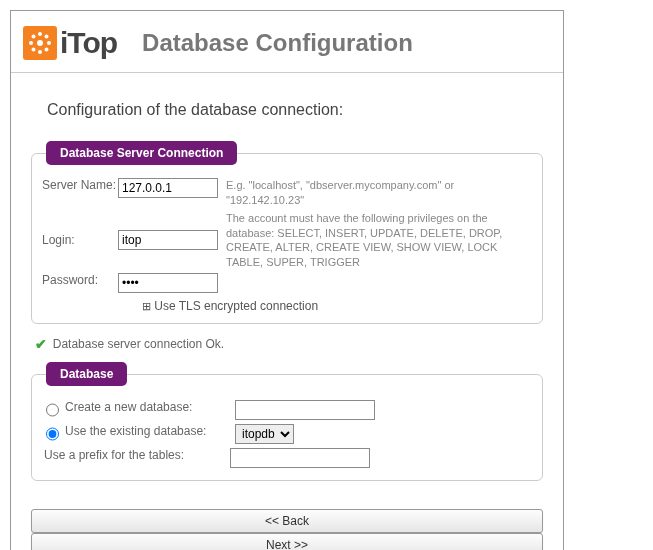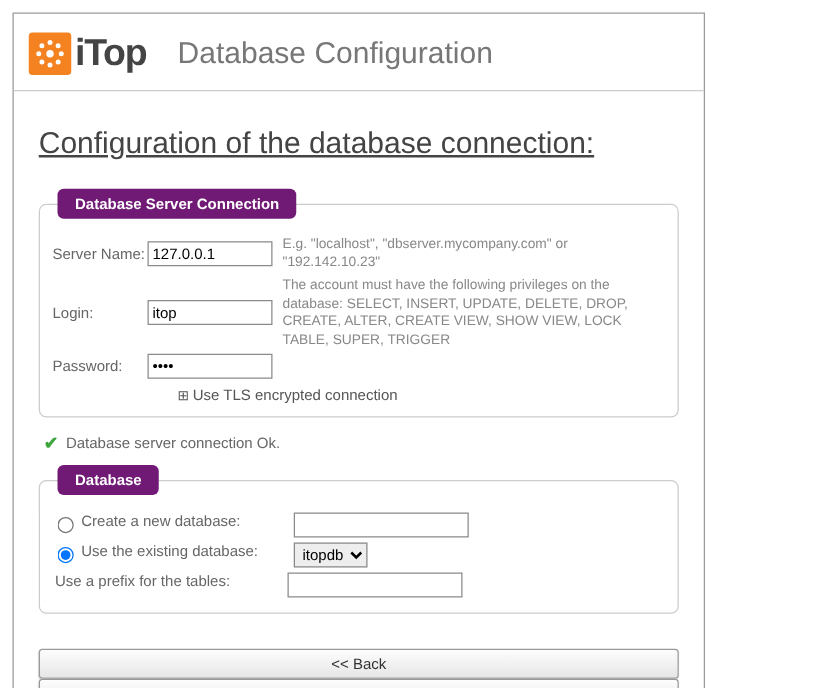--- a/index.html
+++ b/index.html
@@ -40,51 +40,49 @@
   }
   .logo-text {
     font-size: 30px;
     font-weight: bold;
     color: #444;
     letter-spacing: -1px;
   }
   .page-title {
     font-size: 24px;
     color: #777;
-    font-weight: normal;
+    font-weight: bold;
   }
   .content {
     padding: 18px 20px 10px 20px;
   }
   h2.subhead {
-    font-size: 24px;
+    font-size: 16px;
     font-weight: normal;
     color: #444;
-    margin: 10px 0 22px 0;
-    text-decoration: underline;
+    margin: 10px 0 22px 16px;
   }
   fieldset {
     border: 1px solid #ccc;
     border-radius: 6px;
     padding: 10px 10px 8px 10px;
     margin: 0 0 12px 0;
     position: relative;
   }
   legend {
     background: #701a75;
     color: #fff;
     font-weight: bold;
     font-size: 12px;
     padding: 5px 14px;
     border-radius: 5px;
     margin-left: 4px;
   }
   .form-row {
     display: flex;
-    align-items: center;
     margin: 3px 0;
   }
   .flabel {
     width: 76px;
     color: #666;
     font-size: 12px;
   }
   .finput {
     width: 100px;
     margin-right: 8px;

